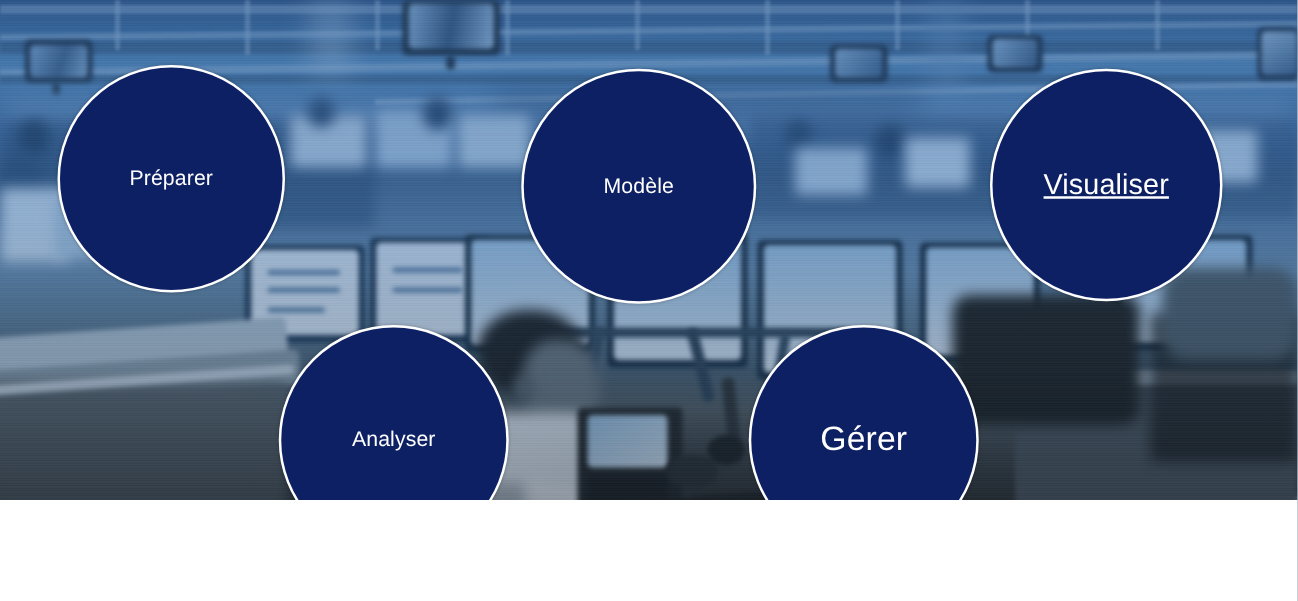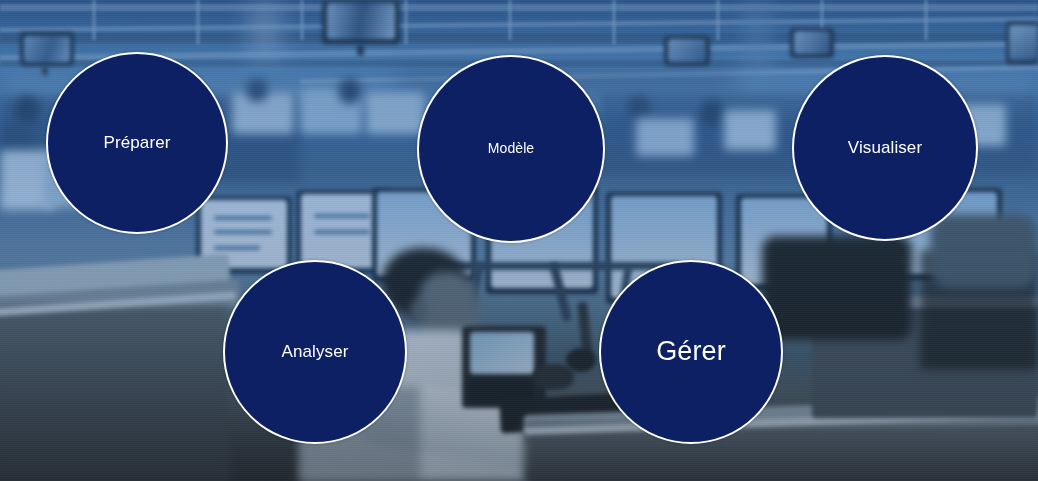--- a/index.html
+++ b/index.html
@@ -3,21 +3,21 @@
 <meta charset="utf-8">
 <style>
   html, body {
     margin: 0;
     padding: 0;
     background: #ffffff;
   }
   #slide {
     position: relative;
     width: 1038px;
-    height: 481px;
+    height: 400px;
     overflow: hidden;
     font-family: "Liberation Sans", sans-serif;
     background: #1c3f6e;
   }
 
   
   .photo {
     position: absolute;
     inset: 0;
     overflow: hidden;
@@ -238,25 +238,25 @@
     <div class="tint"></div>
     <div class="wash"></div>
     <div class="grain"></div>
   </div>
 
   <div class="circle" style="left:46px; top:52px; width:182px; height:182px;">
     <span class="label" style="font-size:17px;">Préparer</span>
   </div>
 
   <div class="circle" style="left:417px; top:55px; width:188px; height:188px;">
-    <span class="label" style="font-size:14px;">Modèle</span>
+    <span class="label" style="font-size:17px;">Modèle</span>
   </div>
 
   <div class="circle" style="left:792px; top:55px; width:186px; height:186px;">
-    <span class="label" style="font-size:17px;">Visualiser</span>
+    <span class="label" style="font-size:23px;text-decoration:underline;">Visualiser</span>
   </div>
 
   <div class="circle" style="left:599px; top:260px; width:184px; height:184px;">
     <span class="label" style="font-size:27px;">Gérer</span>
   </div>
 
   <div class="circle" style="left:223px; top:260px; width:184px; height:184px;">
     <span class="label" style="font-size:17px;">Analyser</span>
   </div>
 

